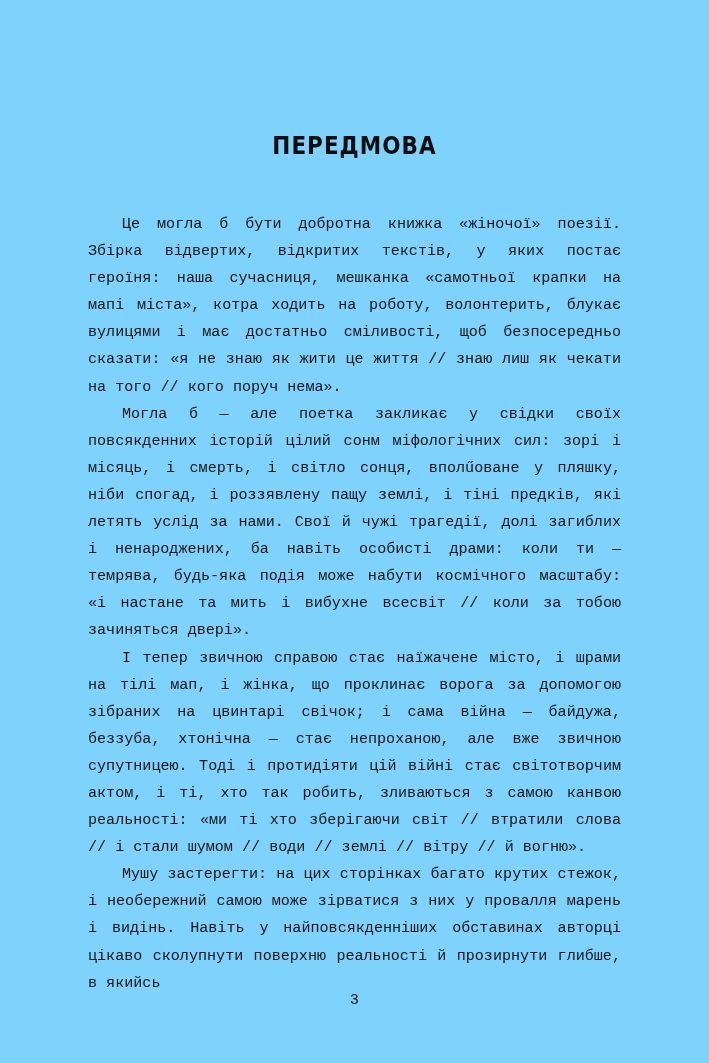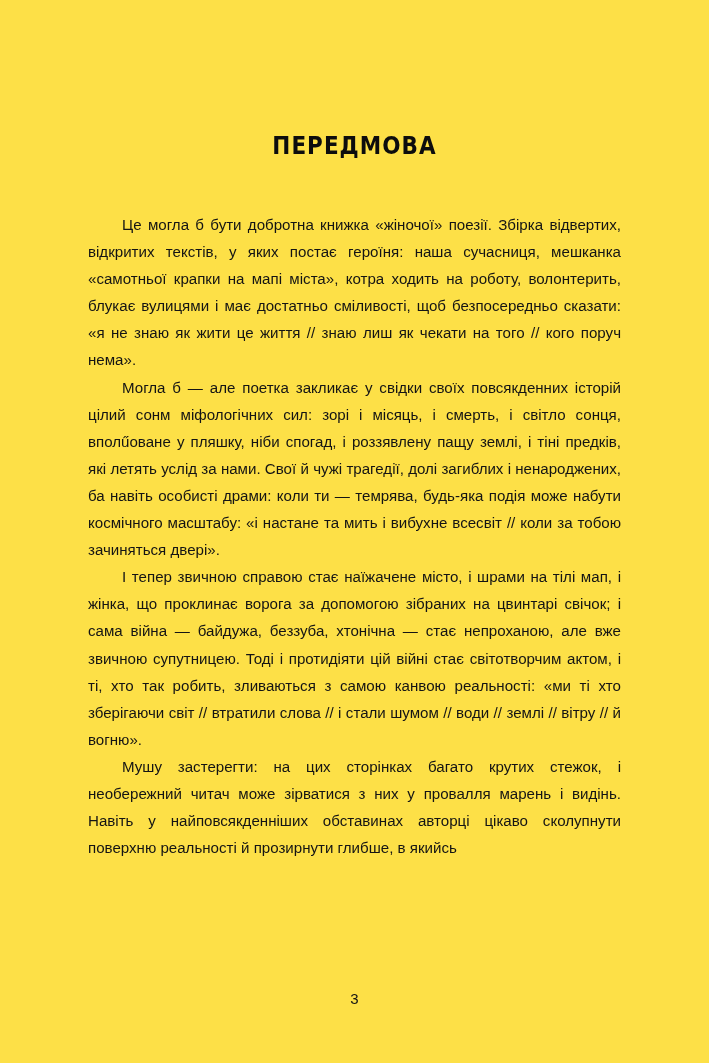--- a/index.html
+++ b/index.html
@@ -14,21 +14,21 @@
     color: #111111;
     position: relative;
     overflow: hidden;
   }
   .page {
     width: 709px;
     height: 1063px;
     box-sizing: border-box;
     padding: 0;
     position: relative;
-    background: #fde047;
+    background: #7dd3fc;
   }
   .title {
     text-align: center;
     font-family: "DejaVu Sans", sans-serif;
     font-weight: bold;
     font-size: 25px;
     letter-spacing: 1.2px;
     color: #0d0d0d;
     margin: 0;
     padding-top: 133px;
@@ -44,20 +44,21 @@
   }
   .body-text p {
     margin: 0;
     text-align: justify;
     text-justify: inter-word;
     font-size: 15.1px;
     line-height: 27.1px;
     color: #141414;
     text-indent: 34px;
     hyphens: manual;
+    font-family: Liberation Mono, monospace;
   }
   .page-number {
     position: absolute;
     bottom: 56px;
     left: 0;
     right: 0;
     text-align: center;
     font-size: 15px;
     color: #141414;
   }
@@ -66,18 +67,18 @@
 <body>
 
 <div class="page">
 
   <h1 class="title">ПЕРЕДМОВА</h1>
 
   <div class="body-text">
     <p>Це могла б бути добротна книжка «жіночої» поезії. Збірка відвертих, відкритих текстів, у яких постає героїня: наша сучасниця, мешканка «самотньої крапки на мапі міста», котра ходить на роботу, волонтерить, блукає вулицями і має достатньо сміливості, щоб безпосередньо сказати: «я не знаю як жити це життя // знаю лиш як чекати на того // кого поруч нема».</p>
     <p>Могла б — але поетка закликає у свідки своїх повсякденних історій цілий сонм міфологічних сил: зорі і місяць, і смерть, і світло сонця, вполűоване у пляшку, ніби спогад, і роззявлену пащу землі, і тіні предків, які летять услід за нами. Свої й чужі трагедії, долі загиблих і ненароджених, ба навіть особисті драми: коли ти — темрява, будь-яка подія може набути космічного масштабу: «і настане та мить і вибухне всесвіт // коли за тобою зачиняться двері».</p>
     <p>І тепер звичною справою стає наїжачене місто, і шрами на тілі мап, і жінка, що проклинає ворога за допомогою зібраних на цвинтарі свічок; і сама війна — байдужа, беззуба, хтонічна — стає непроханою, але вже звичною супутницею. Тоді і протидіяти цій війні стає світотворчим актом, і ті, хто так робить, зливаються з самою канвою реальності: «ми ті хто зберігаючи світ // втратили слова // і стали шумом // води // землі // вітру // й вогню».</p>
-    <p>Мушу застерегти: на цих сторінках багато крутих стежок, і необережний читач може зірватися з них у провалля марень і видінь. Навіть у найповсякденніших обставинах авторці цікаво сколупнути поверхню реальності й прозирнути глибше, в якийсь</p>
+    <p>Мушу застерегти: на цих сторінках багато крутих стежок, і необережний самою може зірватися з них у провалля марень і видінь. Навіть у найповсякденніших обставинах авторці цікаво сколупнути поверхню реальності й прозирнути глибше, в якийсь</p>
   </div>
 
   <div class="page-number">3</div>
 
 </div>
 
 </body></html>

